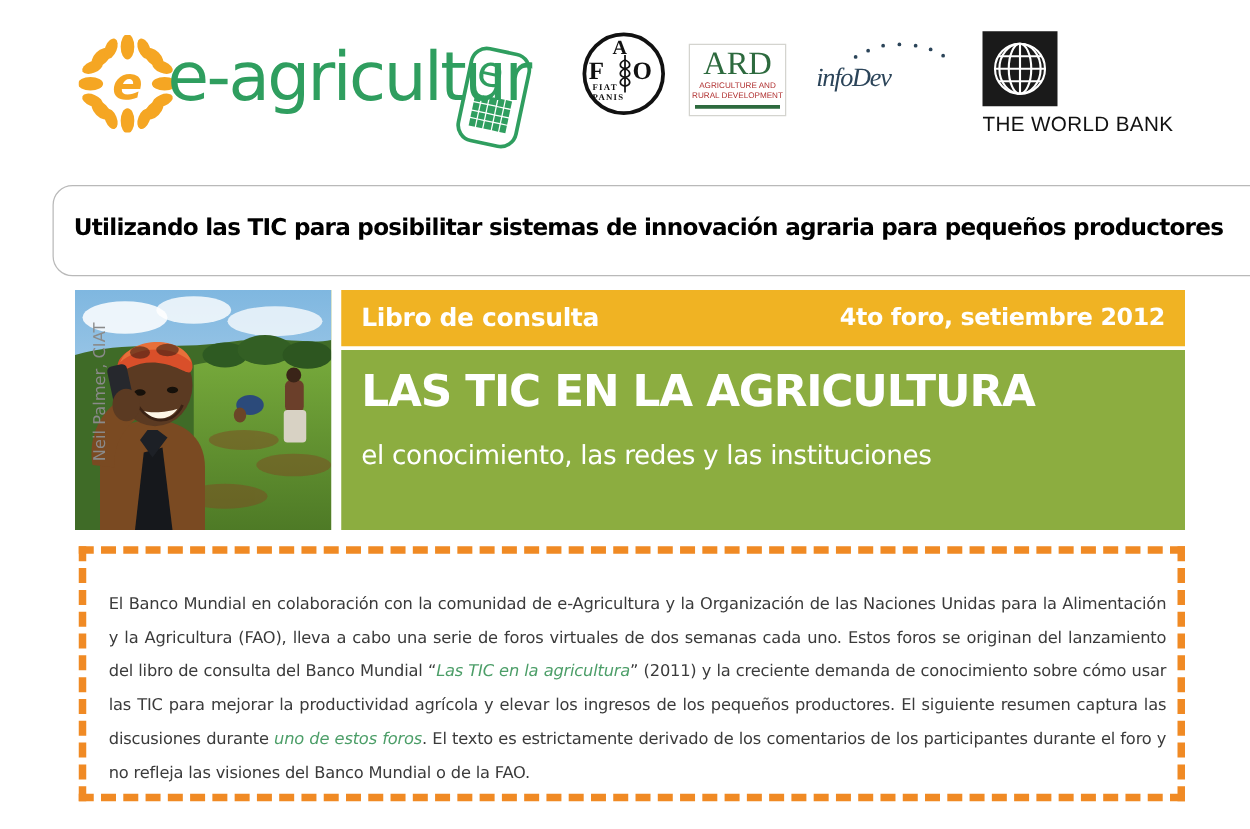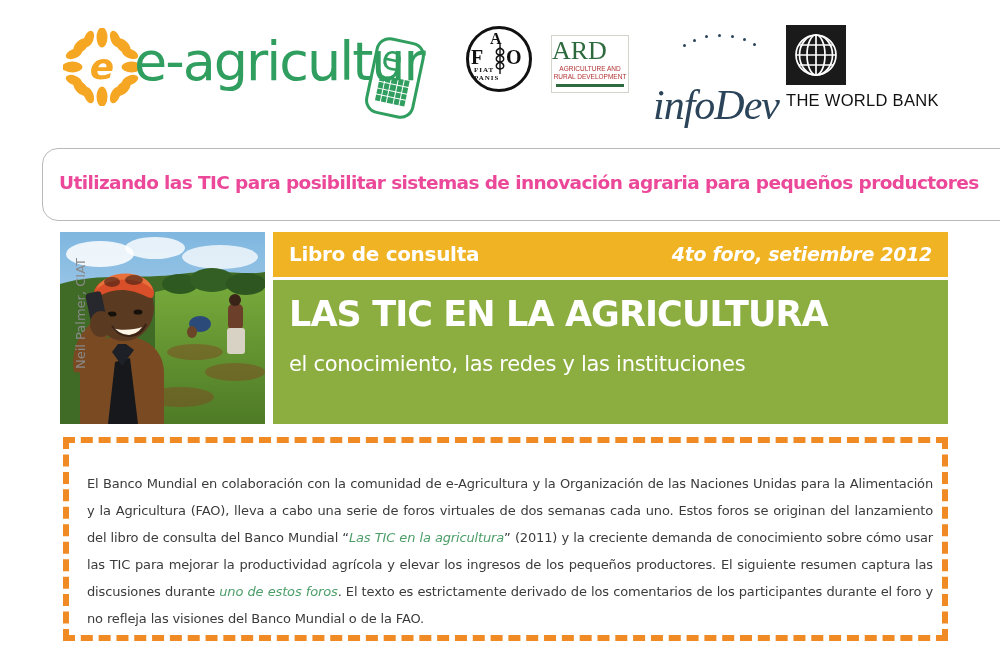--- a/index.html
+++ b/index.html
@@ -54,33 +54,33 @@
   #fao-motto{
     position:absolute;left:8px;top:40px;width:48px;text-align:left;
     font-family:"Liberation Serif",serif;font-size:7px;font-weight:bold;color:#111;letter-spacing:1px;
   }
   #fao-wheat{position:absolute;left:26px;top:16px;}
 
   
   #logo-ard{left:551px;top:35px;width:76px;height:56px;background:#fff;border:1px solid #d4d4cf;}
   #ard-big{
     font-family:"Liberation Serif",serif;font-size:26px;color:#2d6a3e;
-    line-height:28px;letter-spacing:0px;margin-top:1px;
+    text-align:center;line-height:28px;letter-spacing:0px;margin-top:1px;
   }
   .ard-sub{
     font-family:"Liberation Sans",sans-serif;font-size:6.5px;color:#b03030;
     text-align:center;line-height:8px;letter-spacing:0px;
   }
   #ard-rule{height:3px;background:#2d6a3e;margin:3px 4px 0 4px;}
 
   
   #logo-infodev{left:653px;top:42px;width:118px;height:52px;}
   #infodev-word{
     font-family:"Liberation Serif",serif;font-style:italic;
-    font-size:42px;color:#2b4459;letter-spacing:-1px;line-height:40px;margin-top:43px;
+    font-size:21px;color:#2b4459;letter-spacing:-1px;line-height:40px;
   }
   #infodev-dots{position:absolute;left:28px;top:-8px;width:86px;height:16px;}
   #infodev-dots b{position:absolute;width:3px;height:3px;border-radius:50%;background:#2b4459;display:block;}
 
   
   #logo-wb{left:786px;top:25px;width:170px;height:82px;}
   #wb-square{width:60px;height:60px;background:#1a1a1a;position:relative;margin-left:0px;}
   #wb-globe{position:absolute;left:8px;top:8px;width:44px;height:44px;}
   #wb-text{
     margin-top:6px;font-family:"Liberation Sans",sans-serif;font-weight:normal;
@@ -90,21 +90,21 @@
   
   #title-box{
     position:absolute;left:42px;top:148px;width:985px;height:73px;
     background:#fff;border:1px solid #b9b9b9;
     border-top-left-radius:16px;border-bottom-left-radius:16px;
     box-sizing:border-box;
   }
   #title-text{
     position:absolute;left:16px;top:23px;
     font-family:"DejaVu Sans", sans-serif;
-    font-weight:bold;font-size:18.5px;color:#ec4899;
+    font-weight:bold;font-size:18.5px;color:#000000;
     letter-spacing:-0.6px;white-space:nowrap;
   }
 
   
   #cover{
     position:absolute;left:60px;top:232px;width:888px;height:192px;
   }
   #cover-photo{
     position:absolute;left:0;top:0;width:205px;height:192px;overflow:hidden;
     background:#6f9a3c;
@@ -121,21 +121,21 @@
     position:absolute;left:0;top:0;width:675px;height:45px;background:#f0b323;
   }
   #gold-left{
     position:absolute;left:16px;top:10px;
     font-family:"DejaVu Sans",sans-serif;font-weight:bold;font-size:20px;
     color:#ffffff;letter-spacing:-0.3px;
   }
   #gold-right{
     position:absolute;right:16px;top:11px;
     font-family:"DejaVu Sans",sans-serif;font-weight:bold;font-size:19px;
-    color:#ffffff;letter-spacing:-0.3px;font-style:italic;
+    color:#ffffff;letter-spacing:-0.3px;
   }
   #cover-green{
     position:absolute;left:0;top:48px;width:675px;height:144px;background:#8cad40;
   }
   #green-title{
     position:absolute;left:16px;top:14px;
     font-family:"DejaVu Sans",sans-serif;font-weight:bold;font-size:35px;
     color:#ffffff;letter-spacing:-0.9px;white-space:nowrap;
   }
   #green-sub{

